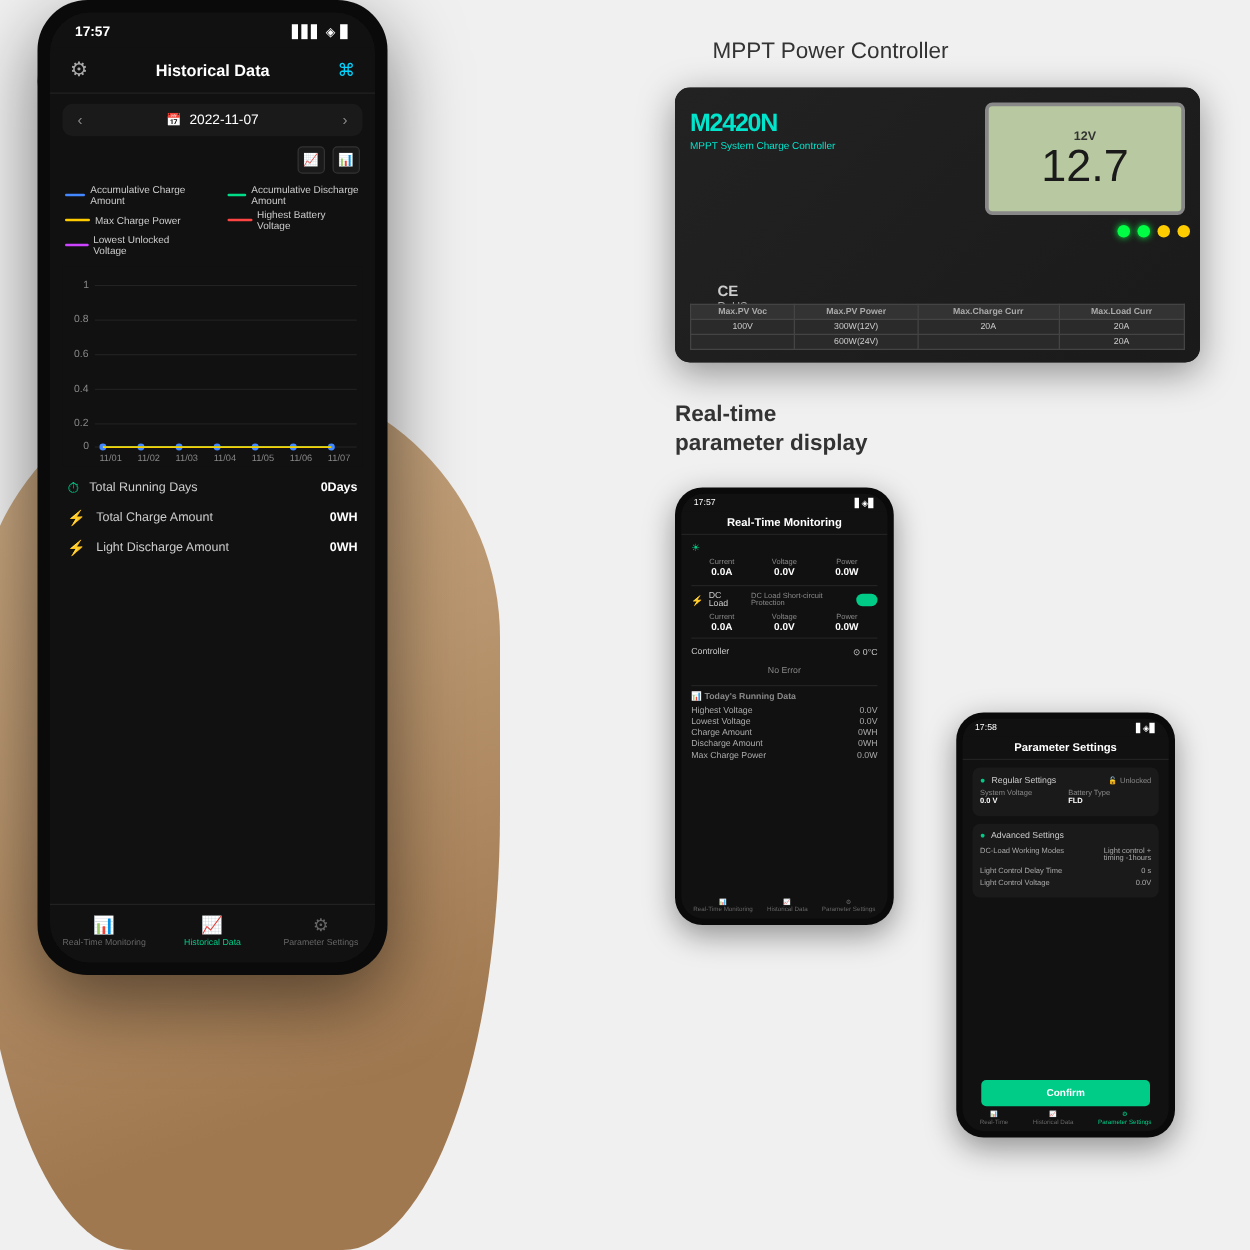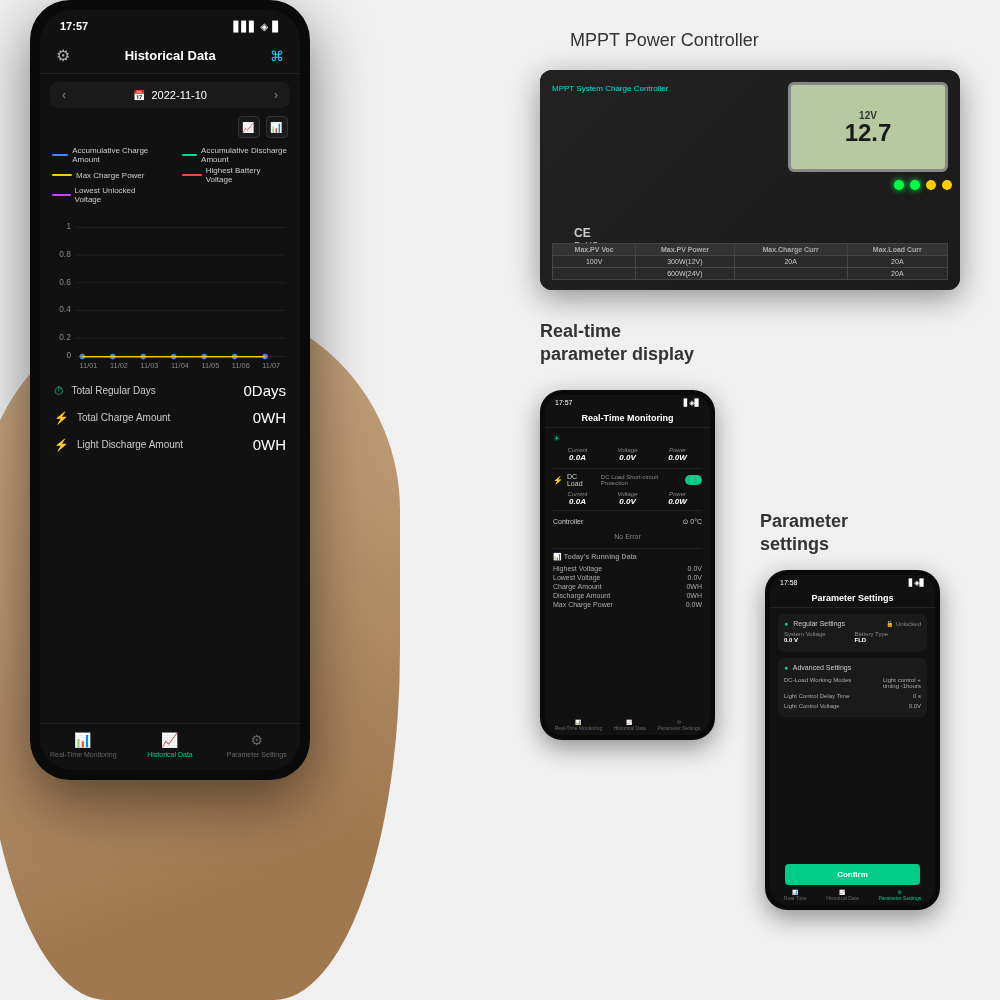--- a/index.html
+++ b/index.html
@@ -219,22 +219,22 @@
       color: #ccc;
       font-size: 10px;
     }
     .stat-icon {
       font-size: 12px;
     }
     .stat-icon.green { color: #00cc88; }
     .stat-icon.yellow { color: #ffcc00; }
     .stat-value {
       color: white;
-      font-size: 15px;
-      font-weight: 400;
+      font-size: 10px;
+      font-weight: 700;
     }
 
     
     .bottom-nav {
       position: absolute;
       bottom: 0; left: 0; right: 0;
       background: #111;
       display: flex;
       border-top: 1px solid #222;
       padding: 8px 0 12px;
@@ -322,22 +322,22 @@
       align-items: center;
       justify-content: center;
       border: 3px solid #888;
     }
     .mppt-12v {
       font-size: 10px;
       color: #333;
       font-weight: 700;
     }
     .mppt-voltage {
-      font-size: 24px;
-      font-weight: 700;
+      font-size: 36px;
+      font-weight: 400;
       color: #1a1a1a;
       line-height: 1;
     }
 
     .mppt-indicators {
       position: absolute;
       right: 8px;
       top: 110px;
       display: flex;
       gap: 6px;
@@ -447,21 +447,20 @@
       font-size: 7px;
       color: #888;
     }
 
     .rt-icon { font-size: 8px; color: #00cc88; }
 
     .rt-metrics {
       display: grid;
       grid-template-columns: 1fr 1fr 1fr;
       gap: 1px;
-      font-style: italic;
     }
 
     .rt-metric {
       text-align: center;
     }
 
     .rt-metric-label {
       font-size: 6px;
       color: #888;
     }
@@ -697,21 +696,21 @@
       <div class="app-header">
         <span class="header-icon">⚙</span>
         <span class="header-title">Historical Data</span>
         <span class="header-bt">⌘</span>
       </div>
 
       <div class="date-picker">
         <span class="date-arrow">‹</span>
         <div class="date-text">
           <span class="cal-icon">📅</span>
-          <span>2022-11-10</span>
+          <span>2022-11-07</span>
         </div>
         <span class="date-arrow">›</span>
       </div>
 
       <div class="chart-icons">
         <div class="chart-icon-btn">📈</div>
         <div class="chart-icon-btn">📊</div>
       </div>
 
       <div class="legend">
@@ -774,21 +773,21 @@
           <polyline points="35,150 68,150 101,150 134,150 167,150 200,150 233,150" fill="none" stroke="#00dd88" stroke-width="1.5"></polyline>
 
           <polyline points="35,150 68,150 101,150 134,150 167,150 200,150 233,150" fill="none" stroke="#ffcc00" stroke-width="1.5"></polyline>
         </svg>
       </div>
 
       <div class="stats-section">
         <div class="stat-row">
           <div class="stat-left">
             <span class="stat-icon green">⏱</span>
-            <span>Total Regular Days</span>
+            <span>Total Running Days</span>
           </div>
           <span class="stat-value">0Days</span>
         </div>
         <div class="stat-row">
           <div class="stat-left">
             <span class="stat-icon yellow">⚡</span>
             <span>Total Charge Amount</span>
           </div>
           <span class="stat-value">0WH</span>
         </div>
@@ -820,20 +819,23 @@
   </div>
 </div>
 
 <div class="right-section">
 
   <div class="mppt-label">MPPT Power Controller</div>
 
   <div class="mppt-device">
     <div class="mppt-inner">
 
+      <div class="mppt-brand">
+        <span>M2420N</span>
+      </div>
       <div class="mppt-subtitle">MPPT System Charge Controller</div>
 
       <div class="mppt-display">
         <div class="mppt-12v">12V</div>
         <div class="mppt-voltage">12.7</div>
       </div>
 
       <div class="mppt-indicators">
         <div class="led green"></div>
         <div class="led green"></div>
@@ -984,23 +986,20 @@
         </div>
         <div class="rt-nav-item">
           <div>⚙</div>
           <div>Parameter Settings</div>
         </div>
       </div>
 
     </div>
   </div>
 
-  <div class="param-label">
-    Parameter<br>settings
-  </div>
 
   <div class="param-phone">
     <div class="param-screen">
 
       <div class="param-status-bar">
         <span>17:58</span>
         <span>▋◈▊</span>
       </div>
 
       <div class="param-app-header">

